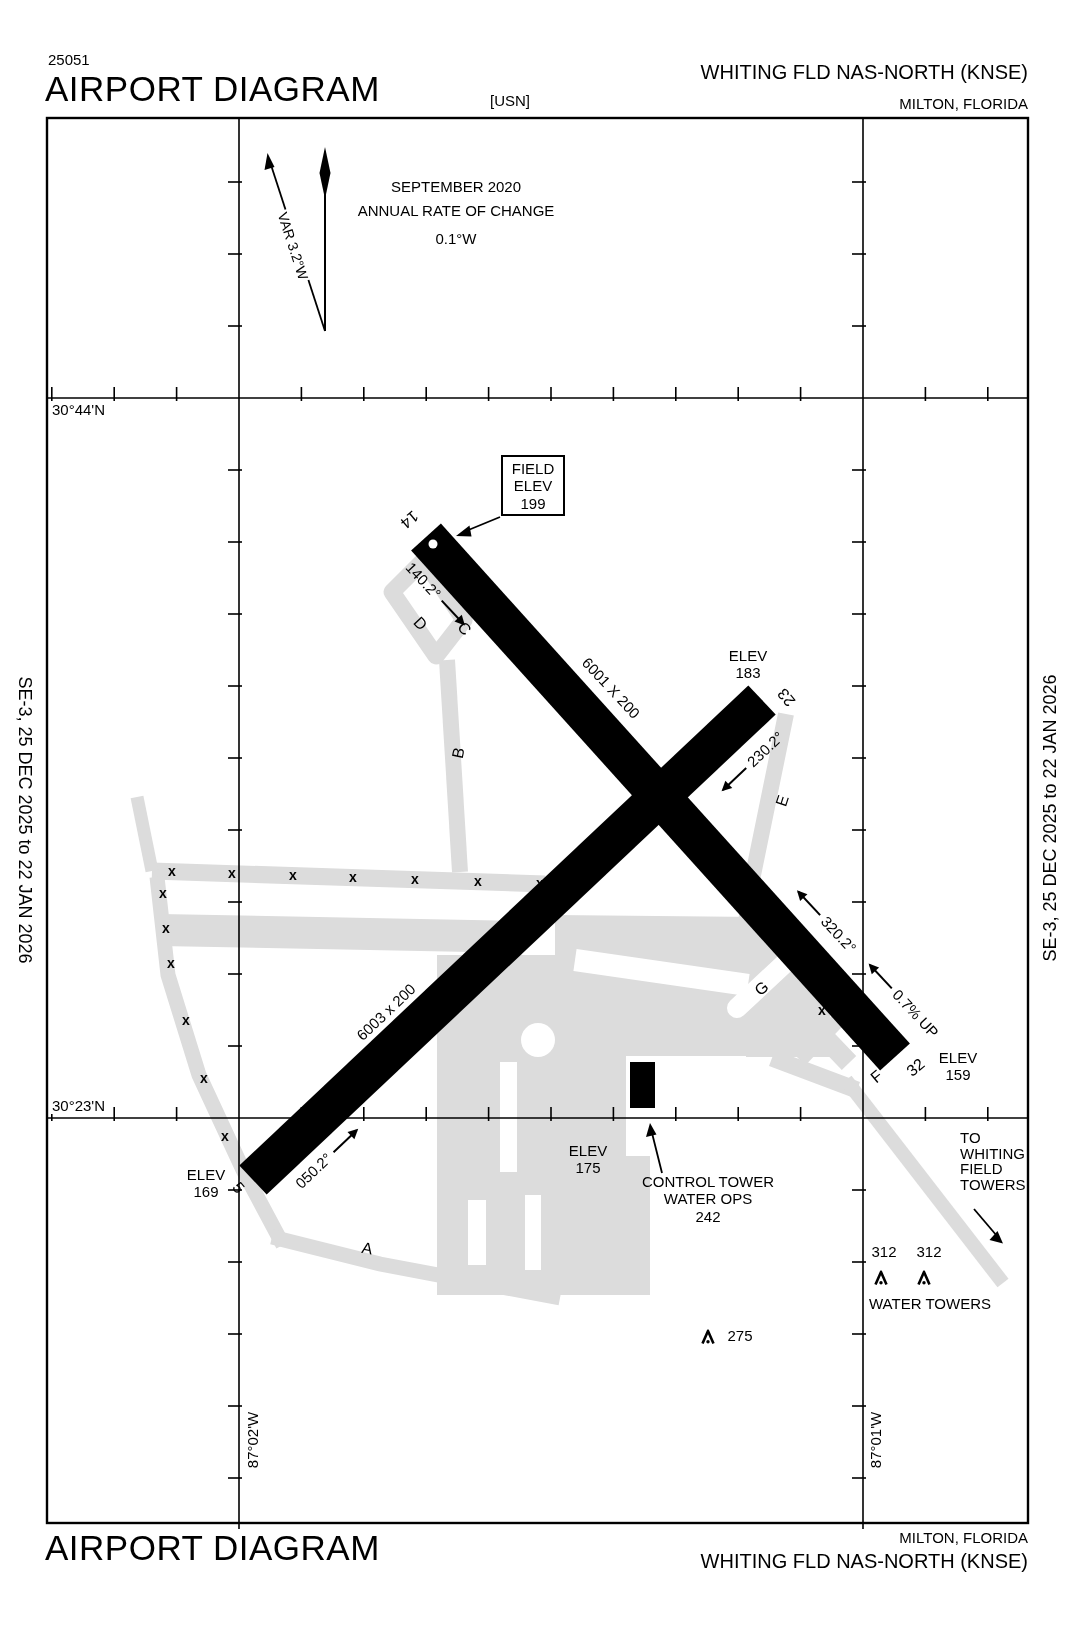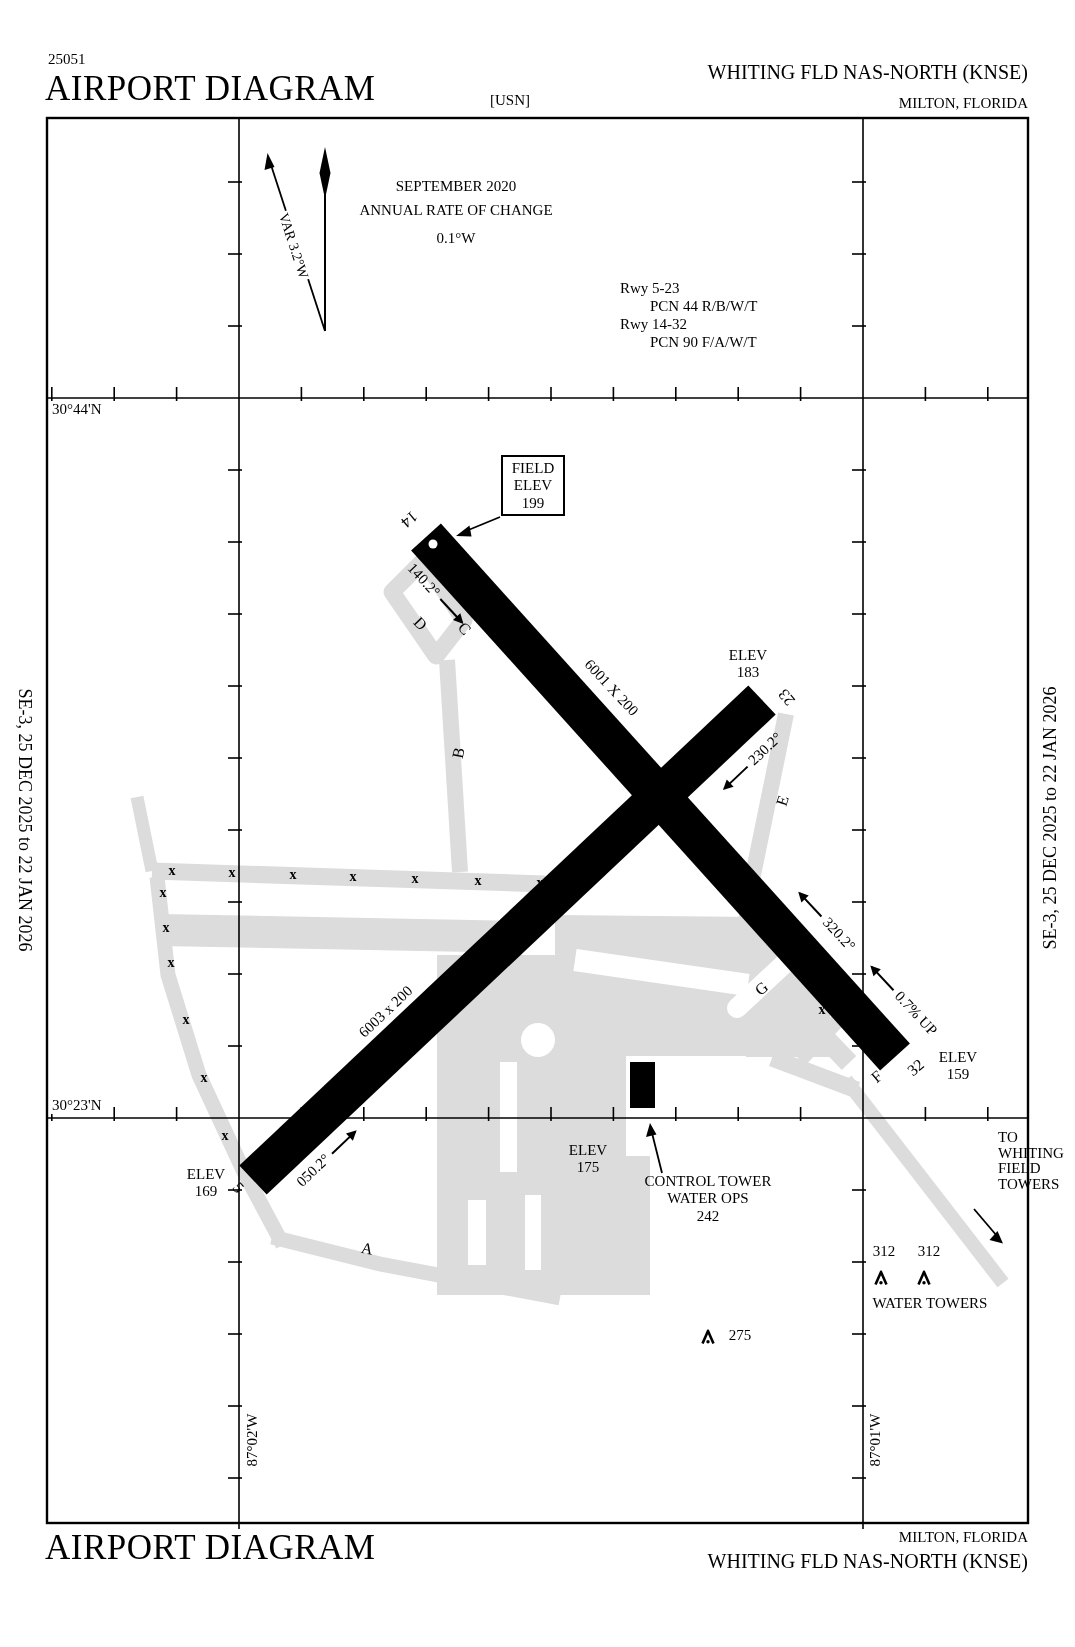--- a/index.html
+++ b/index.html
@@ -1,17 +1,17 @@
 <!DOCTYPE html>
 <html><head>
 <meta charset="utf-8">
 <style>
   html,body{margin:0;padding:0;background:#fff}
   #chart{position:relative;width:1075px;height:1636px;background:#fff;color:#000;
-         font-family:Liberation Serif, serif;overflow:hidden}
+         font-family:Liberation Sans, sans-serif;overflow:hidden}
   #chart svg.base{position:absolute;left:0;top:0}
   .lbl{position:absolute;font-size:15px;line-height:1.16;white-space:nowrap;color:#000}
   .c{transform:translate(-50%,-50%)}
   .ctr{text-align:center}
   .rt{text-align:right}
   .whbg{background:#fff;padding:0 2px}
   .big{font-size:35px;letter-spacing:.5px;font-weight:500}
   .med{font-size:20px;font-weight:500}
   .rwynum{font-size:16px;font-weight:500}
   .twy{font-size:16px;font-weight:500}
@@ -173,26 +173,20 @@
 
   <div class="lbl" style="left:25px;top:820px;font-size:18px;transform:translate(-50%,-50%) rotate(90deg)">SE-3,  25 DEC 2025  to  22 JAN 2026</div>
   <div class="lbl" style="left:1050px;top:818px;font-size:18px;transform:translate(-50%,-50%) rotate(-90deg)">SE-3,  25 DEC 2025  to  22 JAN 2026</div>
 
 
   <div class="lbl whbg" style="left:293px;top:246px;font-size:14px;transform:translate(-50%,-50%) rotate(72deg)">VAR 3.2°W</div>
   <div class="lbl c" style="left:456px;top:187px">SEPTEMBER 2020</div>
   <div class="lbl c" style="left:456px;top:211px">ANNUAL RATE OF CHANGE</div>
   <div class="lbl c" style="left:456px;top:239px">0.1°W</div>
 
-  <div class="lbl" style="left:620px;top:279px;line-height:18px">
-    <div>Rwy 5-23</div>
-    <div style="padding-left:30px">PCN 44 R/B/W/T</div>
-    <div>Rwy 14-32</div>
-    <div style="padding-left:30px">PCN 90 F/A/W/T</div>
-  </div>
 
   <div class="lbl whbg" style="left:50px;top:401px">30°44'N</div>
   <div class="lbl whbg" style="left:50px;top:1097px">30°23'N</div>
   <div class="lbl" style="left:253px;top:1440px;transform:translate(-50%,-50%) rotate(-90deg)">87°02'W</div>
   <div class="lbl" style="left:876px;top:1440px;transform:translate(-50%,-50%) rotate(-90deg)">87°01'W</div>
 
   <div class="lbl ctr elevbox" style="left:501px;top:455px">
     <div>FIELD</div>
     <div>ELEV</div>
     <div>199</div>
@@ -264,21 +258,21 @@
   <span class="xmark" style="left:478px;top:881px">x</span>
   <span class="xmark" style="left:540px;top:883px">x</span>
   <span class="xmark" style="left:163px;top:893px">x</span>
   <span class="xmark" style="left:166px;top:928px">x</span>
   <span class="xmark" style="left:171px;top:963px">x</span>
   <span class="xmark" style="left:186px;top:1020px">x</span>
   <span class="xmark" style="left:204px;top:1078px">x</span>
   <span class="xmark" style="left:225px;top:1136px">x</span>
   <span class="xmark" style="left:822px;top:1010px">x</span>
 
-  <div class="lbl" style="left:998px;top:1130px;line-height:15.5px">
+  <div class="lbl" style="left:960px;top:1130px;line-height:15.5px">
     <div>TO</div>
     <div>WHITING</div>
     <div>FIELD</div>
     <div>TOWERS</div>
   </div>
   <div class="lbl c" style="left:884px;top:1252px">312</div>
   <div class="lbl c" style="left:929px;top:1252px">312</div>
   <span class="obst" style="left:881px;top:1278px">
     <svg width="16" height="15" viewBox="0 0 16 15">
         <path d="M2.5,14 L8,1.5 L13.5,14" fill="none" stroke="#000" stroke-width="2.6"></path>

